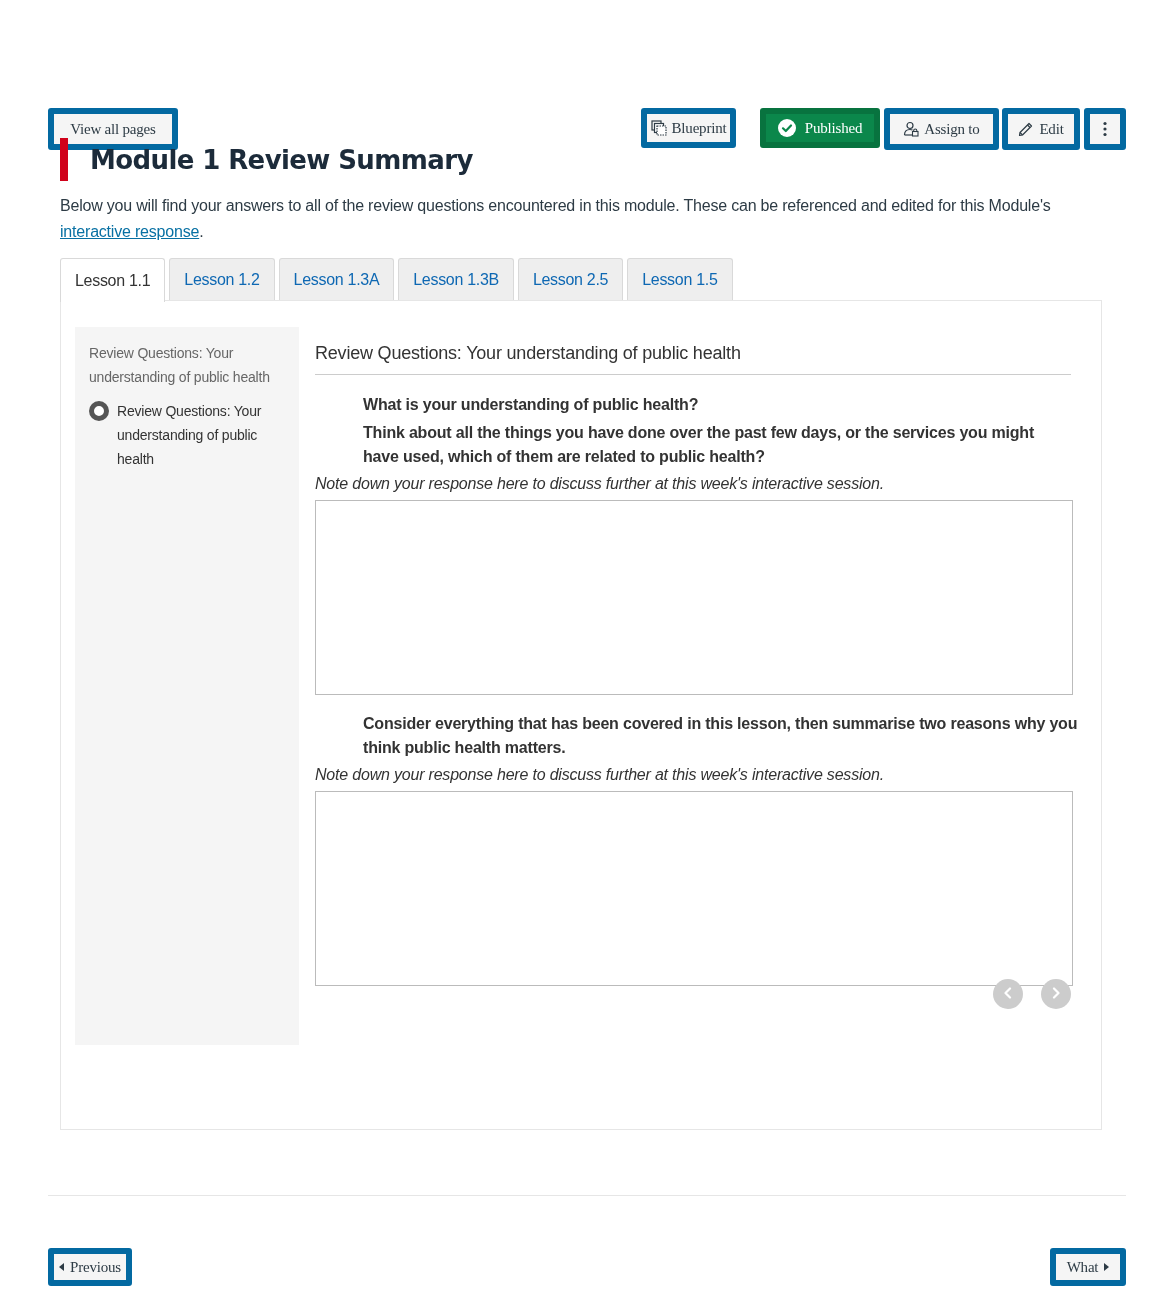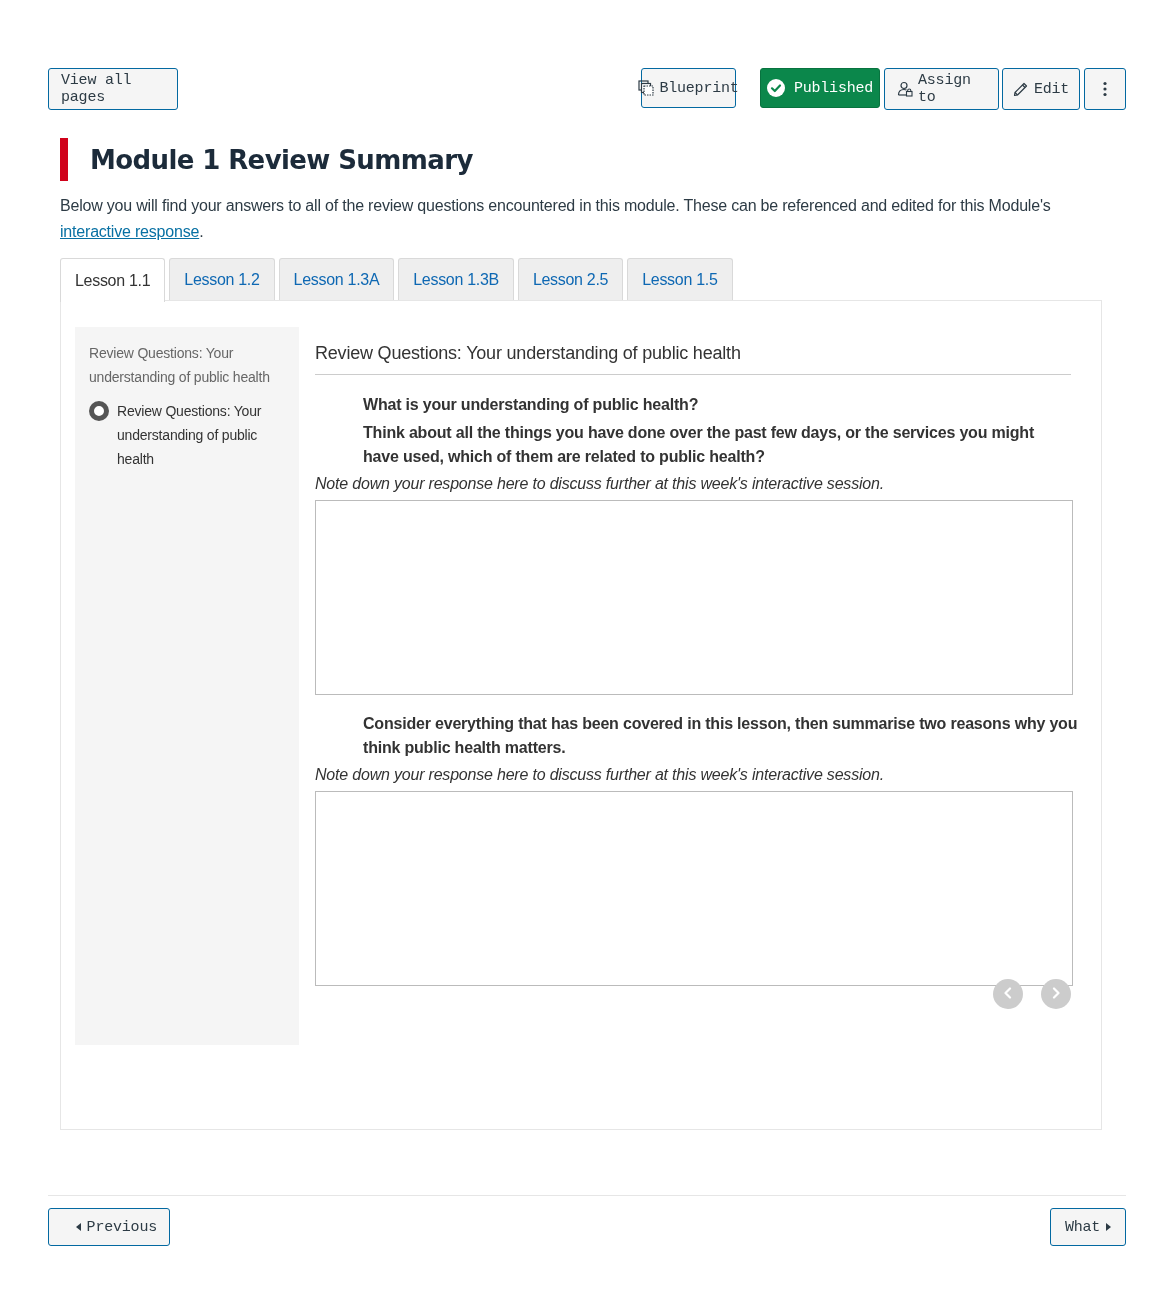--- a/index.html
+++ b/index.html
@@ -1,22 +1,22 @@
 <!DOCTYPE html>
 <html><head>
   <meta charset="utf-8">
   <style>
     * { box-sizing: border-box; }
     html, body { margin: 0; padding: 0; background: #ffffff; }
     body { width: 1174px; height: 1308px; position: relative; font-family: "Liberation Sans", sans-serif; color: #2d3b45; overflow: hidden; }
 
     .btn {
-      position: absolute; height: 42px; background: #f5f5f5; border: 1px solid #0369a1; border-radius: 3px;
-      font-family: Liberation Mono, monospace; font-size: 15px; color: #2d3b45; display: flex; align-items: center; justify-content: center;
-      cursor: pointer; padding: 0 12px; gap: 5px; letter-spacing: -0.2px;
+      position: absolute; height: 42px; background: #f5f5f5; border: 6px solid #0369a1; border-radius: 3px;
+      font-family: Liberation Serif, serif; font-size: 15px; color: #2d3b45; display: flex; align-items: center; justify-content: center;
+      cursor: pointer; padding: 0 12px; gap: 5px; letter-spacing: -0.2px; margin-top: 40px;
     }
     .btn-published { background: #0b874b; border-color: #08733f; color: #ffffff; }
     .btn svg { display: block; }
 
     .title-wrap { position: absolute; left: 60px; top: 138px; height: 43px; display: flex; align-items: center; }
     .title-bar { width: 8px; height: 43px; background: #d0021b; margin-right: 14px; }
     .page-title { font-family: "DejaVu Sans", sans-serif; font-weight: bold; font-size: 26px; color: #1c2b3a; letter-spacing: -0.6px; }
 
     .intro { position: absolute; left: 60px; top: 193px; width: 1000px; font-size: 16px; line-height: 26px; color: #2d3b45; letter-spacing: -0.2px; }
     .intro a { color: #0770a3; text-decoration: underline; }
@@ -163,21 +163,21 @@
         <svg width="10" height="12" viewBox="0 0 10 12">
             <path d="M3 1.5 L7.5 6 L3 10.5" fill="none" stroke="#ffffff" stroke-width="2.2" stroke-linecap="round" stroke-linejoin="round"></path>
           </svg>
       </span>
     </div>
   </div>
 </div>
 
 <div class="footer-line"></div>
 
-<div class="btn" style="left:48px; top:1208px; width:122px; height:38px;justify-content:flex-end;">
+<div class="btn" style="left:48px; top:1208px; width:84px; height:38px;">
   <span>
     <svg width="6" height="8" viewBox="0 0 6 8">
         <path d="M5 0 L0 4 L5 8 Z" fill="#2d3b45"></path>
       </svg>
   </span>
   <span>Previous</span>
 </div>
 
 <div class="btn" style="left:1050px; top:1208px; width:76px; height:38px;">
   <span>What</span>

